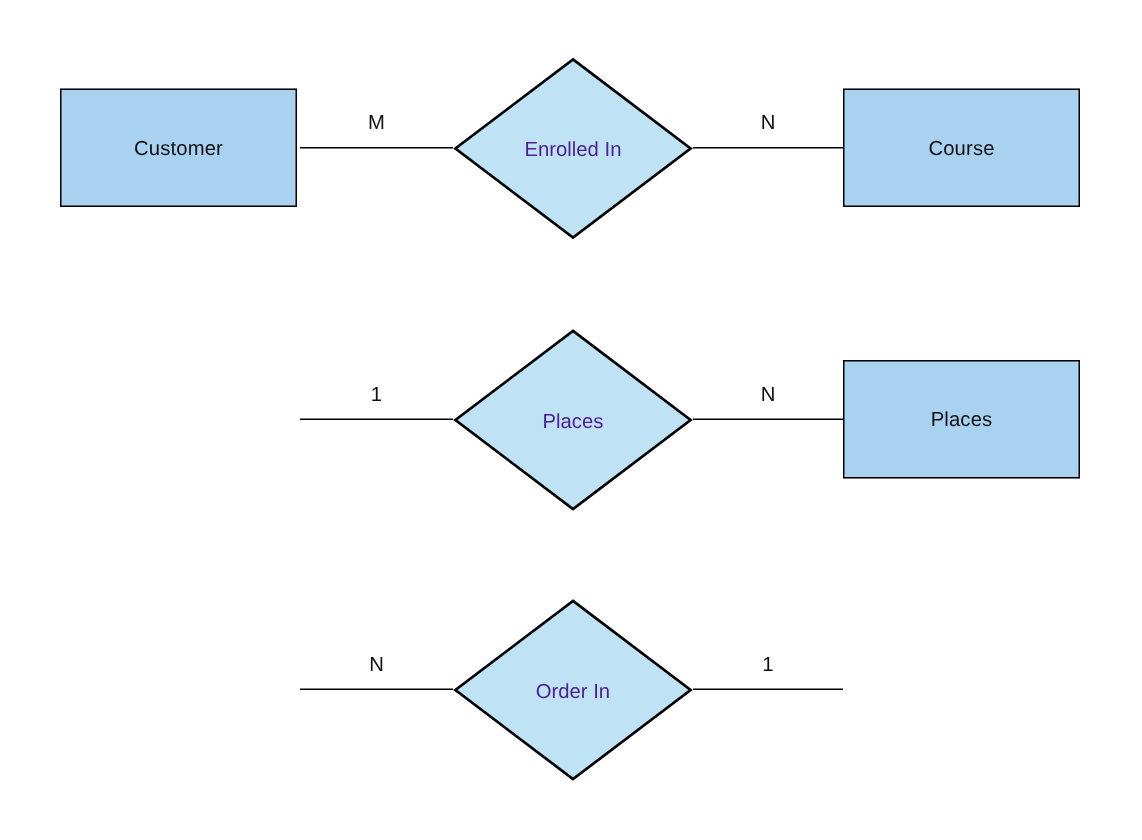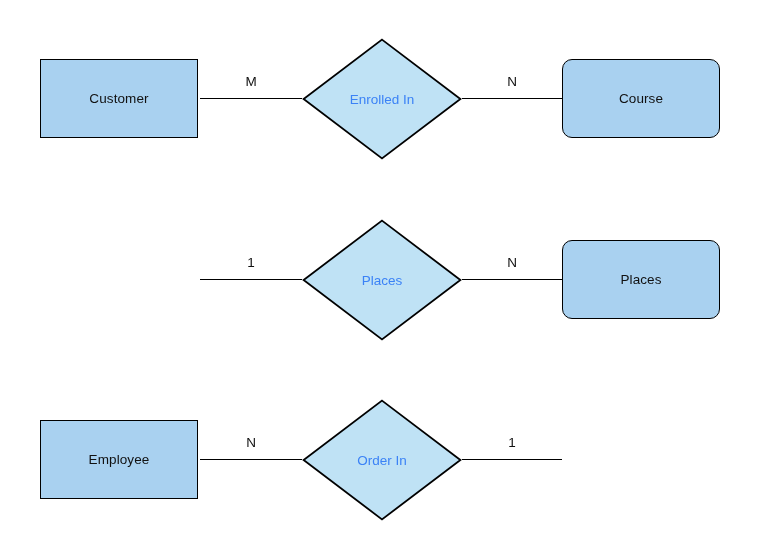--- a/index.html
+++ b/index.html
@@ -37,21 +37,21 @@
     width: 158px;
     height: 79px;
     background: #a9d1f0;
     border: 1.6px solid #000000;
     box-sizing: border-box;
     display: flex;
     align-items: center;
     justify-content: center;
   }
   .entity.left  { left: 40px; }
-  .entity.right { left: 562px; border-radius: 10px; }
+  .entity.right { left: 562px; }
   .entity-label {
     font-size: 13.5px;
     color: #111111;
     letter-spacing: 0.1px;
     white-space: nowrap;
     text-align: center;
   }
 
   
   .relationship {
@@ -70,21 +70,21 @@
   .rel-label {
     position: absolute;
     left: 0;
     top: 0;
     width: 160px;
     height: 122px;
     display: flex;
     align-items: center;
     justify-content: center;
     font-size: 13.5px;
-    color: #3b82f6;
+    color: #4c1d95;
     white-space: nowrap;
     pointer-events: none;
   }
 
   
   .connector {
     position: absolute;
     top: 69px;
     height: 0;
     border-top: 1.6px solid #000000;
@@ -150,23 +150,20 @@
     <div class="cardinality right">N</div>
 
     <div class="connector right"></div>
 
     <div class="entity right">
       <span class="entity-label">Places</span>
     </div>
   </div>
 
   <div class="er-row" data-row="2">
-    <div class="entity left">
-      <span class="entity-label">Employee</span>
-    </div>
 
     <div class="connector left"></div>
 
     <div class="cardinality left">N</div>
 
     <div class="relationship">
       <svg width="160" height="122" viewBox="0 0 160 122" xmlns="http://www.w3.org/2000/svg">
         <polygon points="80,1.6 158.4,61 80,120.4 1.6,61" fill="#bfe2f5" stroke="#000000" stroke-width="1.8" stroke-linejoin="miter"></polygon>
       </svg>
       <div class="rel-label">Order In</div>

